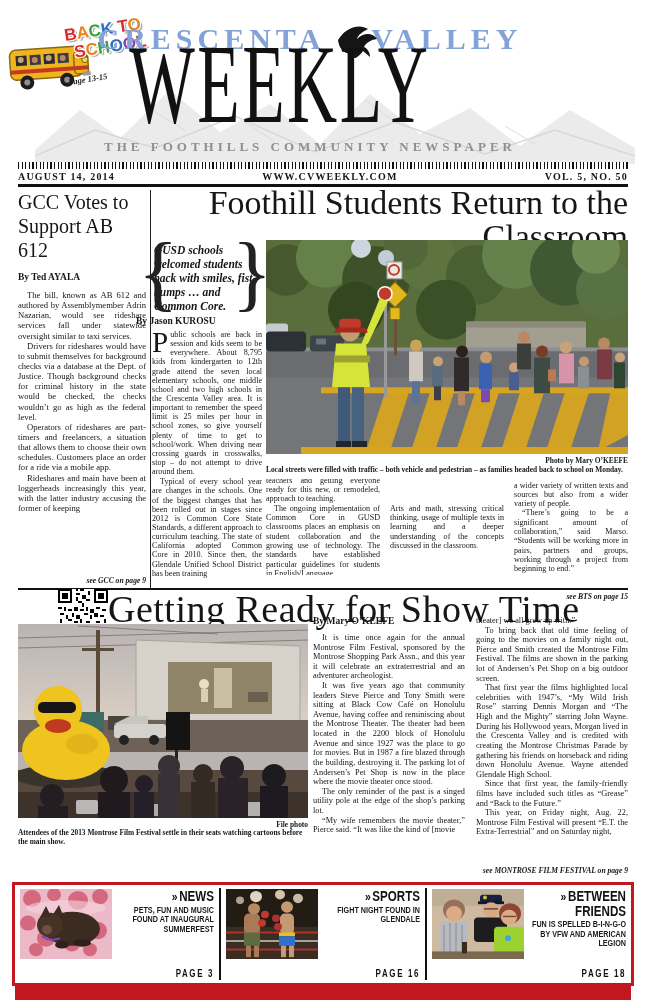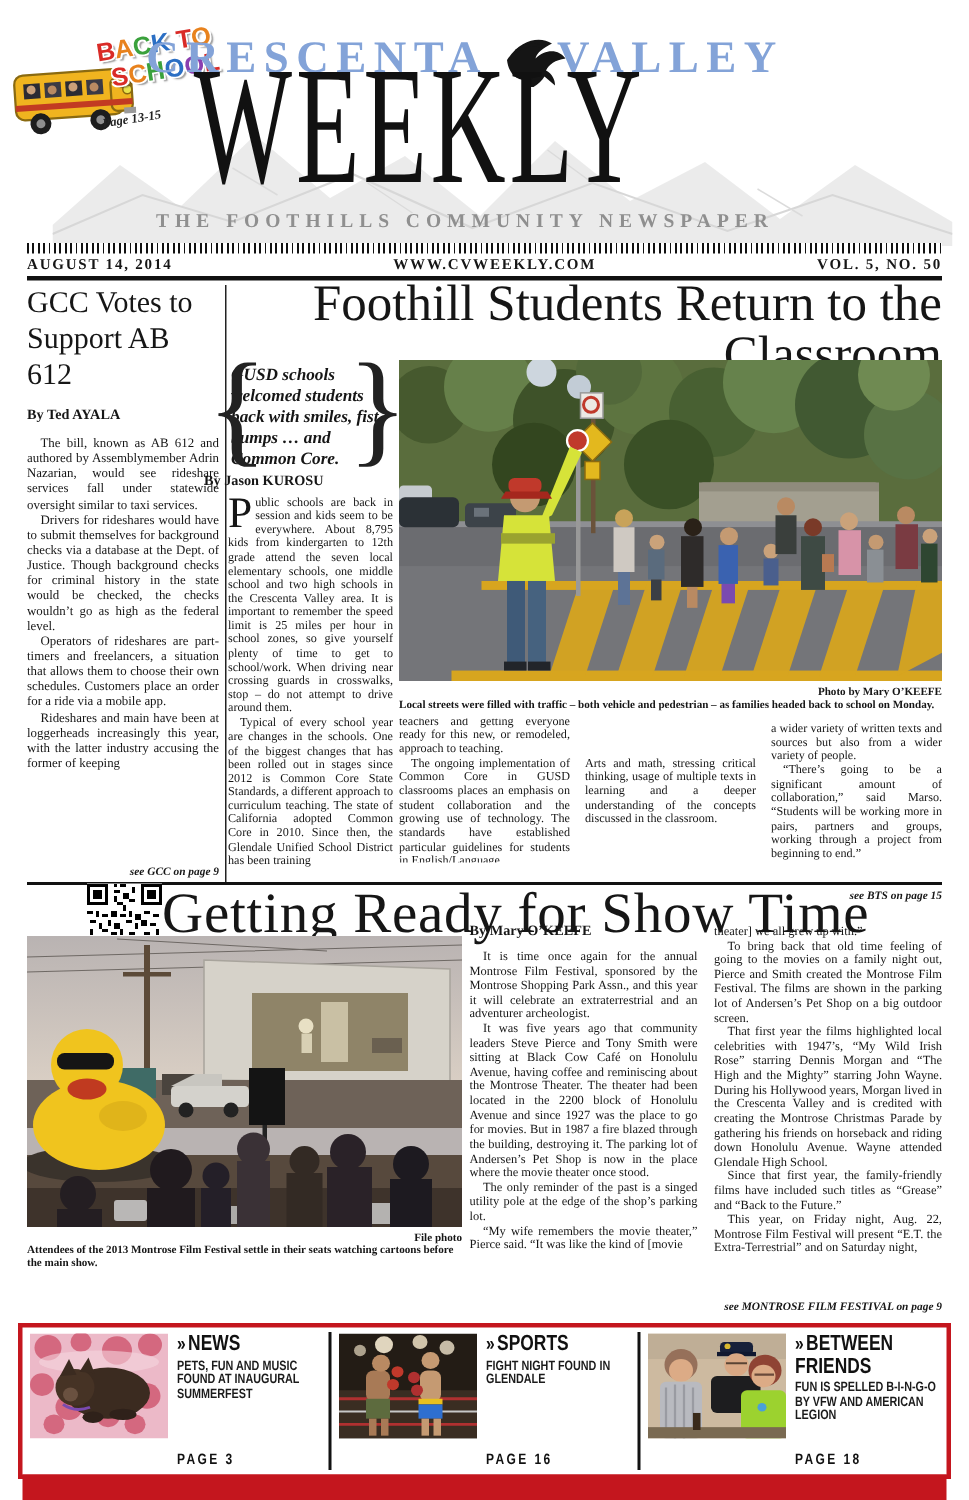--- a/index.html
+++ b/index.html
@@ -70,21 +70,21 @@
   .credit2{position:absolute;left:18px;top:820px;width:290px;}
   .caption2{position:absolute;left:18px;top:828px;width:292px;}
   .art2-cols{position:absolute;left:313px;top:616px;width:315px;height:244px;display:flex;gap:11px;overflow:hidden;}
   .art2-cols .col{flex:1;min-width:0;}
   .art2-cols .byline{margin:0 0 7px 0;font-size:9.5px;}
   .art2-cols p{margin:0;font-size:8.3px;line-height:1.16;text-align:justify;text-indent:9px;}
   .art2-cols p.noindent{text-indent:0;}
   .art2-jump{position:absolute;left:448px;top:864px;width:180px;}
   
   .teasers{position:absolute;left:12px;right:12px;top:882px;height:104px;border:3px solid #c4161e;box-sizing:border-box;background:#fff;}
-  .teaser-row{display:flex;height:98px;}
+  .teaser-row{display:flex;height:98px;text-align:right;}
   .teaser-cell{flex:1;display:flex;gap:6px;padding:4px 5px;min-width:0;}
   .teaser-divider{width:2px;background:#111;margin:3px 0;}
   .teaser-photo{width:92px;height:70px;flex:none;}
   .teaser-text{flex:1;min-width:0;display:flex;flex-direction:column;
         font-family:"Liberation Sans",sans-serif;}
   .cond{transform:scaleX(0.8);transform-origin:left top;width:125%;}
   .teaser-sect{font-weight:bold;font-size:14.5px;line-height:1.0;letter-spacing:0;color:#111;}
   .teaser-sect .chev{font-size:13px;margin-right:2px;}
   .teaser-headline{font-weight:bold;font-size:9px;line-height:1.08;margin-top:2px;color:#1b1b1b;}
   .teaser-page{font-weight:bold;font-size:10px;letter-spacing:2px;margin-top:auto;color:#111;}

